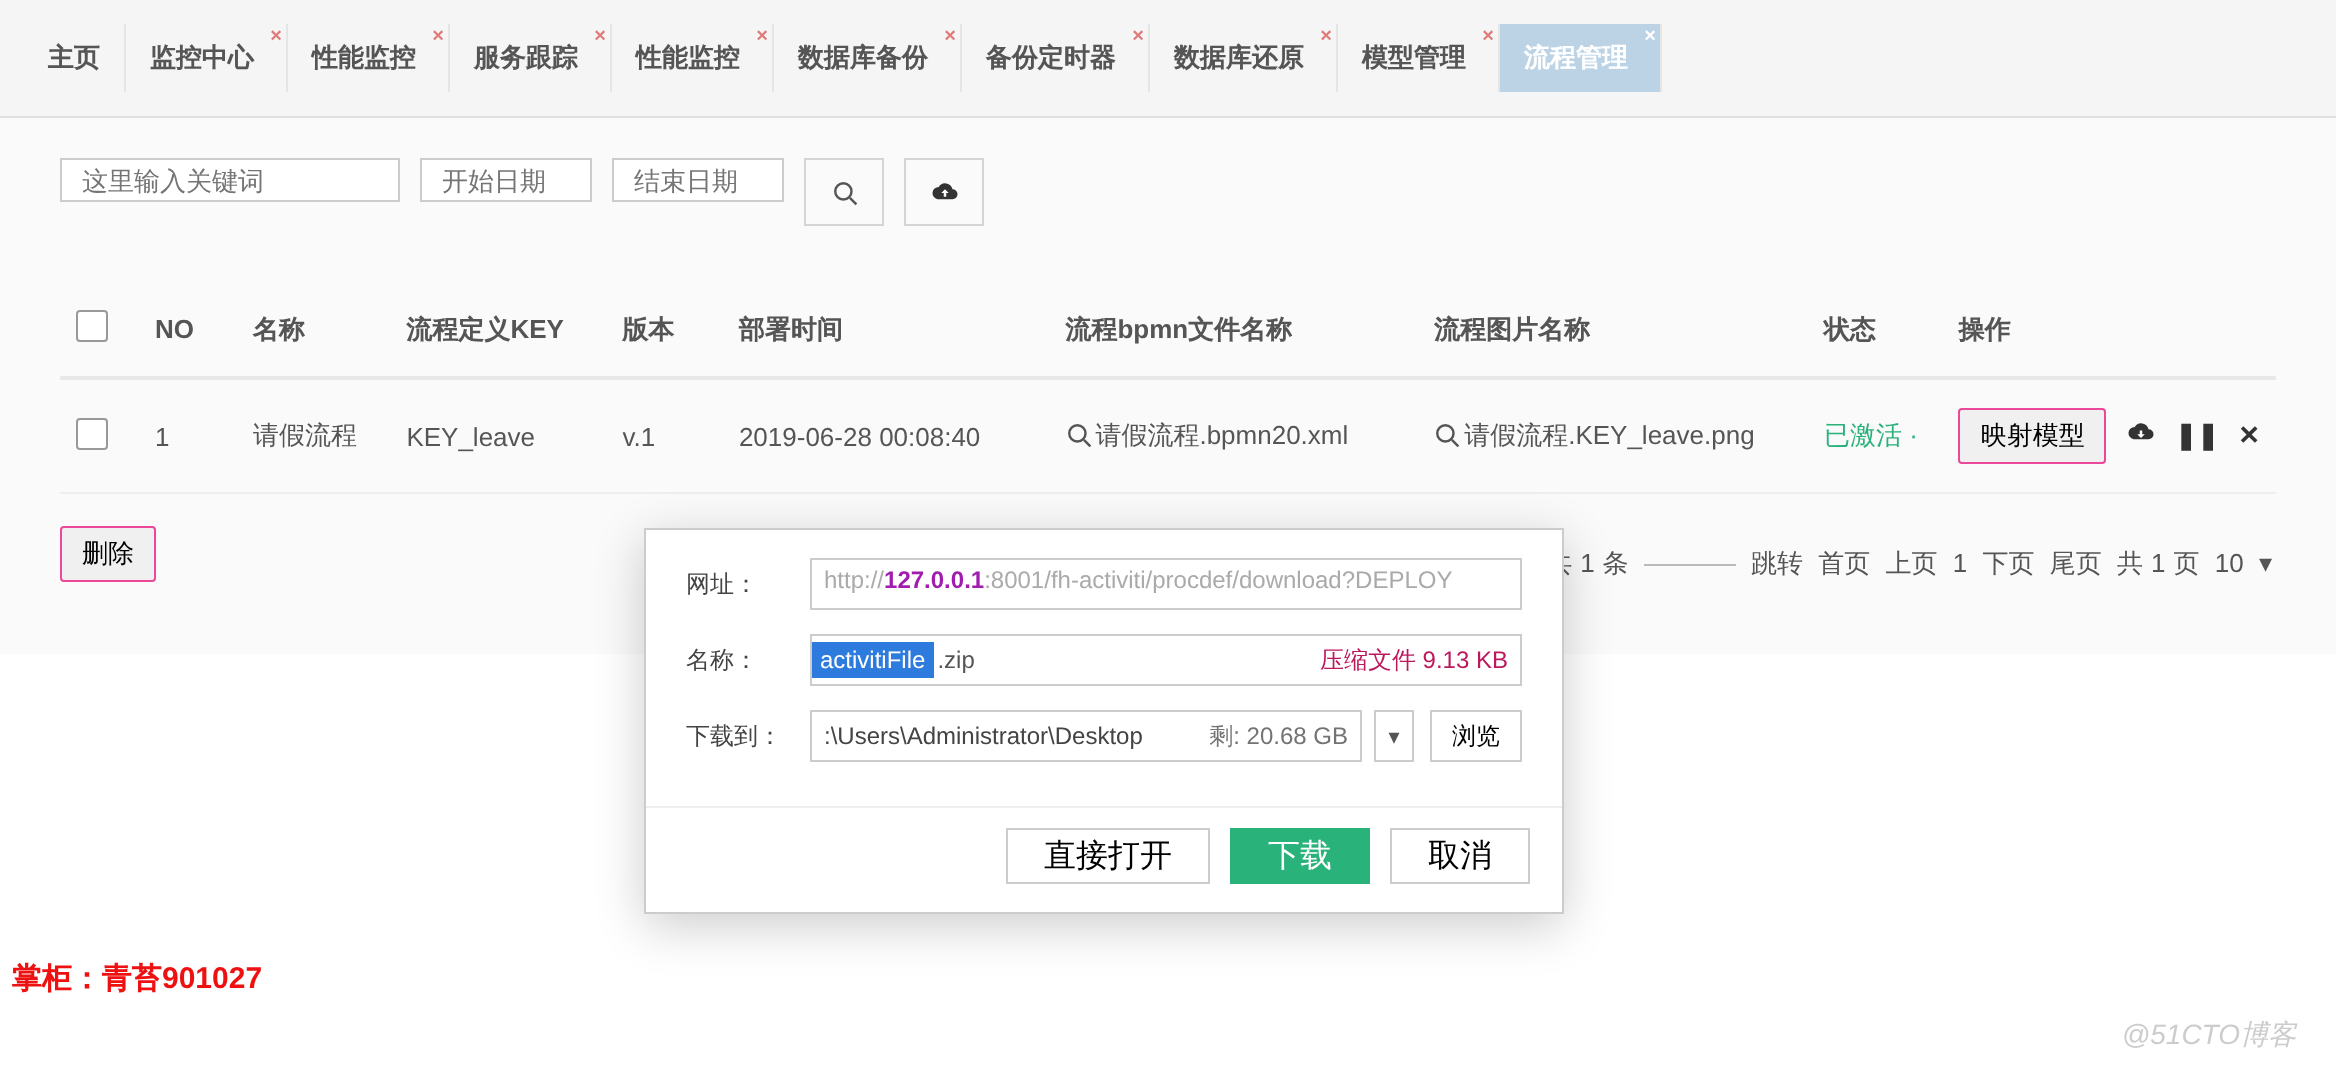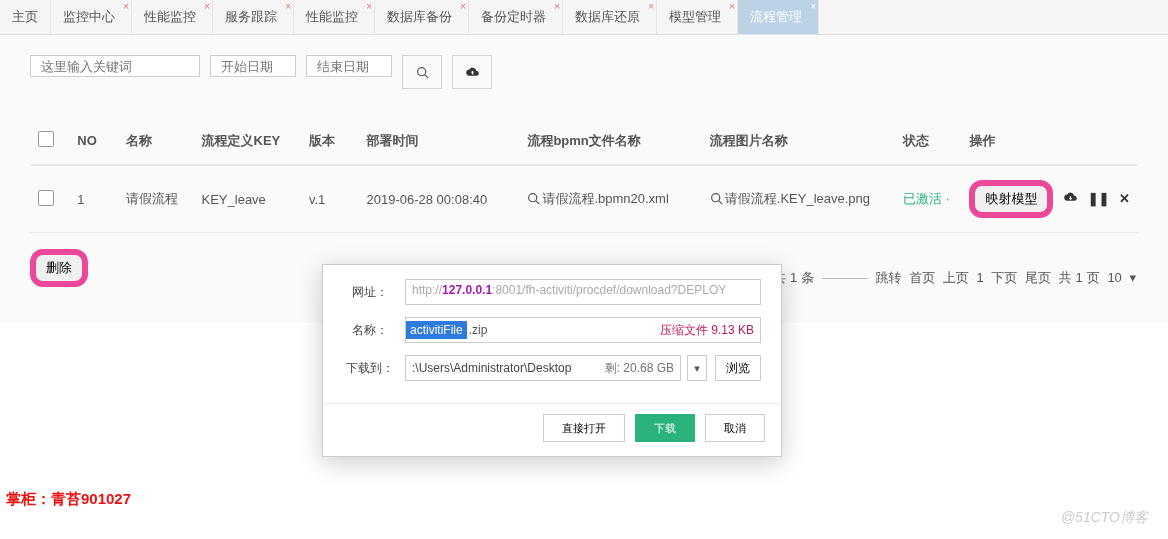--- a/index.html
+++ b/index.html
@@ -1,65 +1,65 @@
 <!DOCTYPE html>
 <html><head>
   <meta charset="utf-8">
   <style>
     * { box-sizing: border-box; margin: 0; padding: 0; }
     body { font-family: "Microsoft YaHei", "Helvetica Neue", Arial, sans-serif; font-size: 13px; color: #555; background: #fff; width: 1168px; }
-    .tabs { display: flex; background: #f5f5f5; border-bottom: 1px solid #e0e0e0; padding: 0; }
+    .tabs { display: flex; background: #f5f5f5; border-bottom: 1px solid #e0e0e0; padding: 12px; font-weight: bold; }
     .tab { position: relative; padding: 8px 16px 8px 12px; font-size: 13px; color: #555; cursor: pointer; border-right: 1px solid #e5e5e5; }
     .tab.active { background: #bcd3e6; color: #fff; }
     .tab .close { position: absolute; top: 1px; right: 2px; font-size: 10px; color: #e27979; cursor: pointer; }
     .tab.active .close { color: #fff; }
     .tab.home { padding-right: 12px; }
     .content { padding: 20px 30px; background: #fafafa; }
     .toolbar { display: flex; gap: 10px; margin-bottom: 28px; }
     .input-text { height: 22px; padding: 6px 10px; border: 1px solid #ccc; font-size: 13px; color: #555; background: #fff; }
     .input-keyword { width: 170px; }
     .input-date { width: 86px; }
     .btn-small { height: 34px; width: 40px; border: 1px solid #d4d4d4; background: #fafafa; color: #333; font-size: 13px; cursor: pointer; display: inline-flex; align-items: center; justify-content: center; }
     .icon-mag { width: 13px; height: 13px; }
     .table { width: 100%; border-collapse: collapse; }
     .table th, .table td { text-align: left; padding: 14px 8px; font-size: 13px; color: #555; vertical-align: middle; }
     .table thead th { border-bottom: 2px solid #e8e8e8; font-weight: 700; }
     .table tbody tr { border-bottom: 1px solid #eee; }
     .chk { width: 16px; height: 16px; border: 1px solid #999; display: inline-block; border-radius: 2px; background:#fff; }
     .link-like { color: #555; }
     .status-active { color: #2ab27b; }
-    .btn-pill { border: 6px solid #ec4899; background: #f0f0f0; padding: 4px 10px; border-radius: 13px; font-size: 13px; cursor: pointer; }
+    .btn-pill { border: 1px solid #ec4899; background: #f0f0f0; padding: 4px 10px; border-radius: 2px; font-size: 13px; cursor: pointer; }
     .row-actions { white-space: nowrap; }
     .row-actions .act-icon { margin-left: 6px; font-weight: bold; color: #333; cursor: pointer; }
     .footer-row { display: flex; justify-content: space-between; align-items: flex-end; padding: 16px 0; color:#555; }
     .pager { font-size: 13px; color: #555; }
     .pager span { margin: 0 2px; }
     .pager .gap { display:inline-block; width:46px; border-bottom:1px solid #bbb; vertical-align:middle; }
     .watermark { position: absolute; right: 20px; bottom: 12px; color: #ccc; font-size: 14px; font-style: italic; }
-    .credit { position: absolute; left: 6px; bottom: 30px; color: #e11; font-size: 15px; font-weight: 600; }
+    .credit { position: absolute; left: 6px; bottom: 40px; color: #e11; font-size: 15px; font-weight: 600; }
     
     .dialog { position: absolute; left: 322px; top: 264px; width: 460px; background: #fff; border: 1px solid #ccc; box-shadow: 0 6px 24px rgba(0,0,0,0.2); }
     .dlg-title { display: flex; justify-content: space-between; align-items: center; padding: 6px 10px; border-bottom: 1px solid #e5e5e5; font-size: 13px; color: #444; background:#fdfdfd; }
     .dlg-close { cursor: pointer; width: 18px; text-align: center; color:#777; }
     .dlg-body { padding: 14px 20px 10px 20px; }
     .field { display: flex; align-items: center; margin-bottom: 12px; }
-    .field .lbl { width: 54px; text-align: center; margin-right: 8px; font-size: 12px; color: #444; }
+    .field .lbl { width: 54px; text-align: left; margin-right: 8px; font-size: 12px; color: #444; }
     .field .val { flex: 1; }
     .url-box { border: 1px solid #ccc; height: 26px; padding: 3px 6px; color: #aaa; font-size: 12px; background: #fff; width: 100%; overflow:hidden; white-space:nowrap; }
     .url-box .bold { color: #a21caf; font-weight:700; }
     .name-box { border: 1px solid #ccc; height: 26px; display: flex; align-items: center; font-size: 12px; position:relative; padding:0; }
     .name-sel { background: #2d7bdc; color: #fff; padding: 2px 4px; }
     .name-rest { padding: 2px 2px; }
     .name-meta { margin-left: auto; padding-right: 6px; color: #be185d; }
     .path-box { border: 1px solid #ccc; height: 26px; display: flex; align-items: center; padding: 0 6px; font-size: 12px; color:#444; }
     .path-free { margin-left: auto; color: #737373; }
     .chev { margin-left: 6px; width:20px; height:26px; border:1px solid #ccc; display:inline-flex; align-items:center; justify-content:center; font-size:11px; cursor:pointer; }
     .browse { margin-left: 8px; height:26px; padding:0 10px; border:1px solid #ccc; background:#fff; font-size:12px; cursor:pointer; }
     .dlg-footer { display:flex; justify-content:flex-end; gap:10px; padding:10px 16px 14px; border-top:1px solid #eee; }
-    .dlg-btn { height:28px; padding:0 18px; font-size:11px; border:1px solid #ccc; background:#fff; cursor:pointer; }
+    .dlg-btn { height:28px; padding:0 18px; font-size:16px; border:1px solid #ccc; background:#fff; cursor:pointer; }
     .dlg-btn.primary { background:#2ab27b; color:#fff; border-color:#2ab27b; }
     .cloud-svg{width:15px;height:11px;}
   </style>
 </head>
 <body>
 
 <div class="tabs">
 
 <div class="tab home"><span>主页</span></div>
     <div class="tab"><span>监控中心</span><span class="close">×</span></div>

